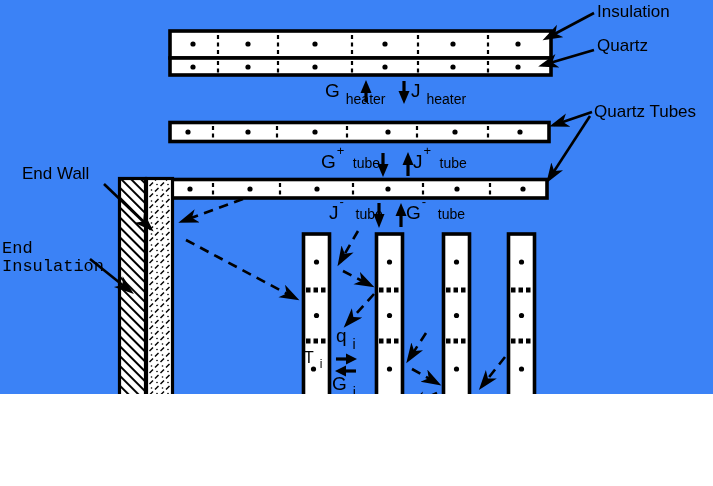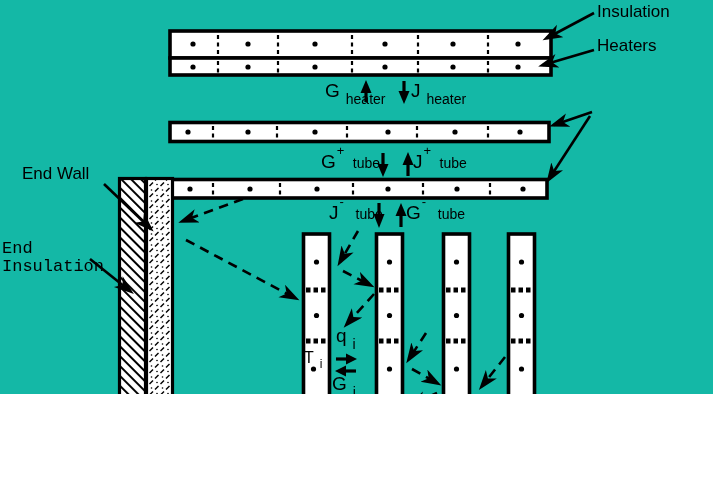--- a/index.html
+++ b/index.html
@@ -1,17 +1,17 @@
 <!DOCTYPE html>
 <html><head>
 <meta charset="utf-8">
 <style>
   html,body{margin:0;padding:0;background:#ffffff;}
   #stage{
-    position:relative;width:713px;height:394px;background:#14b8a6;
+    position:relative;width:713px;height:394px;background:#3b82f6;
     font-family:"Liberation Sans", sans-serif;color:#000;overflow:hidden;
   }
   #stage svg{position:absolute;left:0;top:0;}
   .lbl{position:absolute;font-size:17px;line-height:18px;white-space:nowrap;}
   .lbl2{position:absolute;font-size:17px;line-height:18px;font-family:Liberation Mono, monospace;}
   
   .flux{position:absolute;font-size:19px;line-height:1;white-space:nowrap;}
   .fbase{display:inline-block;vertical-align:top;}
   .fbase.pad{padding-top:7px;}
   .fsub{font-size:14px;position:relative;top:7px;margin-left:6px;}
@@ -213,21 +213,22 @@
     </g>
     <g>
       <line x1="63" y1="450.5" x2="87" y2="450.5" stroke="#000" stroke-width="1.6"></line>
       <polygon points="94,450.5 86,447 86,454" fill="#000"></polygon>
       <polygon points="113,450.5 87.5,443 94,450.5 87.5,458" fill="#000"></polygon>
     </g>
   </g>
 </svg>
 
   <div class="lbl" style="left:597px;top:3px">Insulation</div>
-  <div class="lbl" style="left:597px;top:37px">Heaters</div>
+  <div class="lbl" style="left:597px;top:37px">Quartz</div>
+  <div class="lbl" style="left:594px;top:103px">Quartz Tubes</div>
   <div class="lbl" style="left:22px;top:165px">End Wall</div>
   <div class="lbl2" style="left:2px;top:240px">
     <span style="display:block">End</span>
     <span style="display:block">Insulation</span>
   </div>
 
   <div class="flux" style="left:325px;top:81px">
     <span class="fbase">G</span><span class="fsub">heater</span>
   </div>
   <div class="flux" style="left:411px;top:81px">

